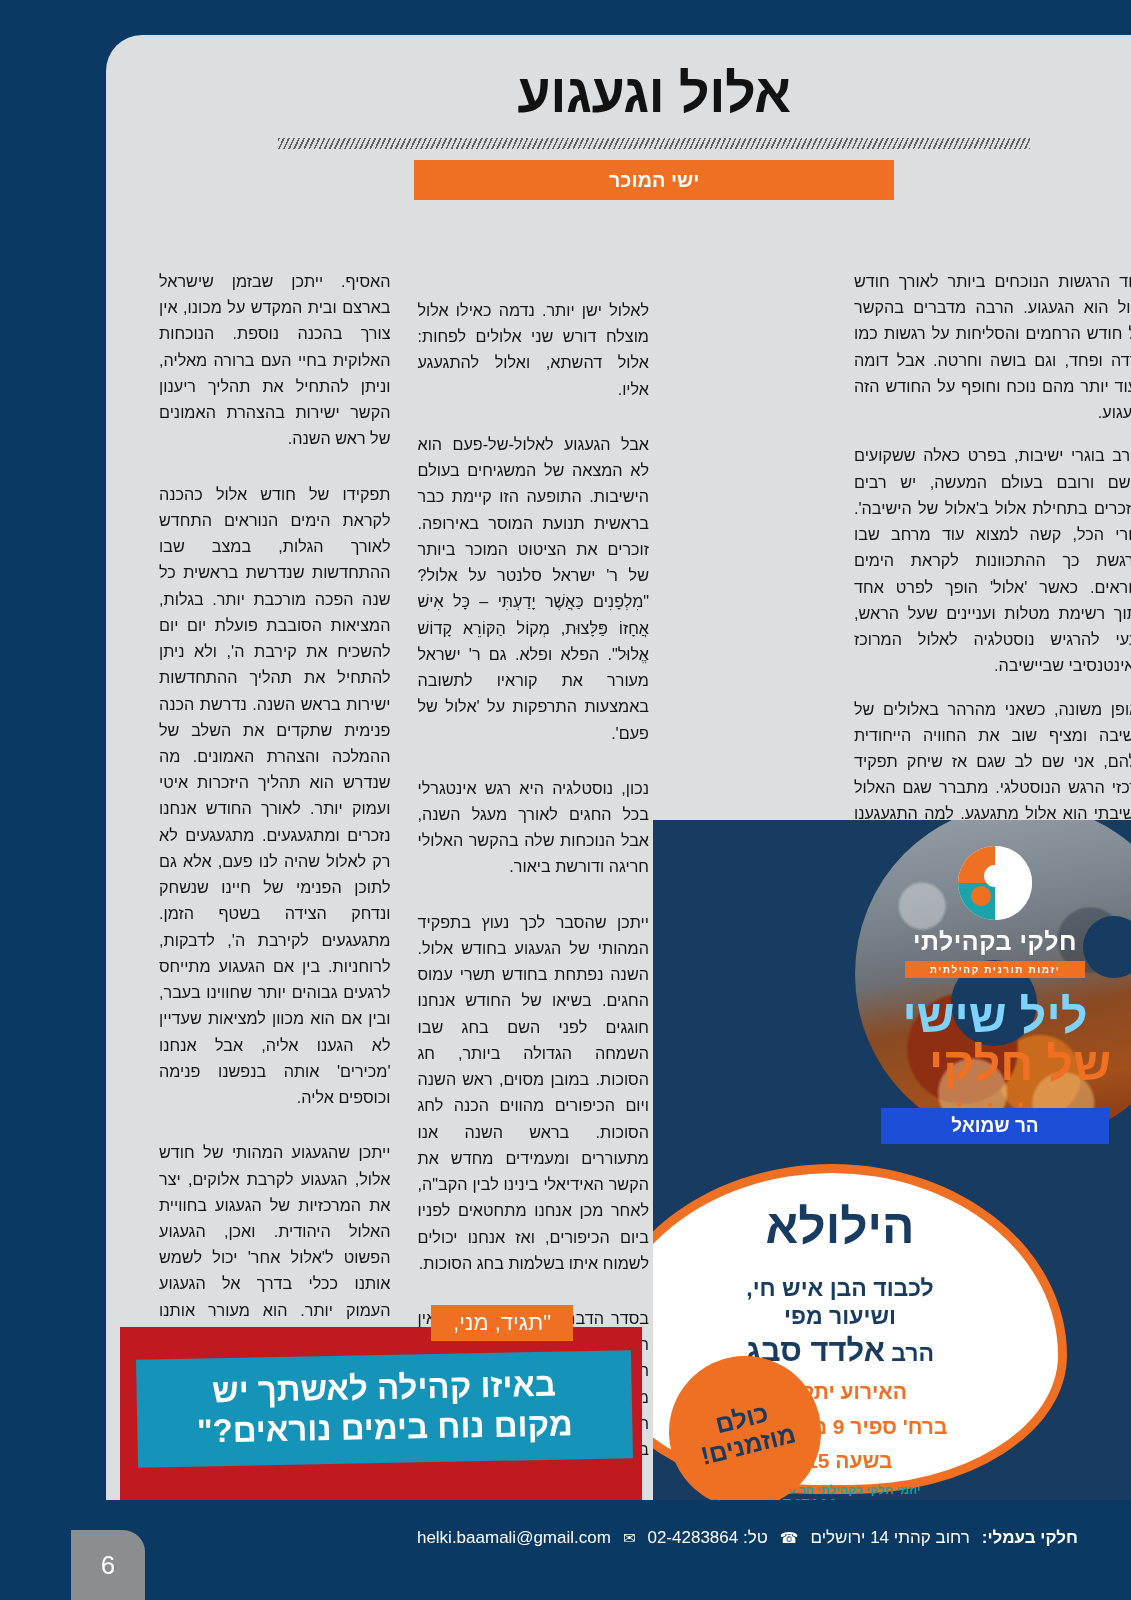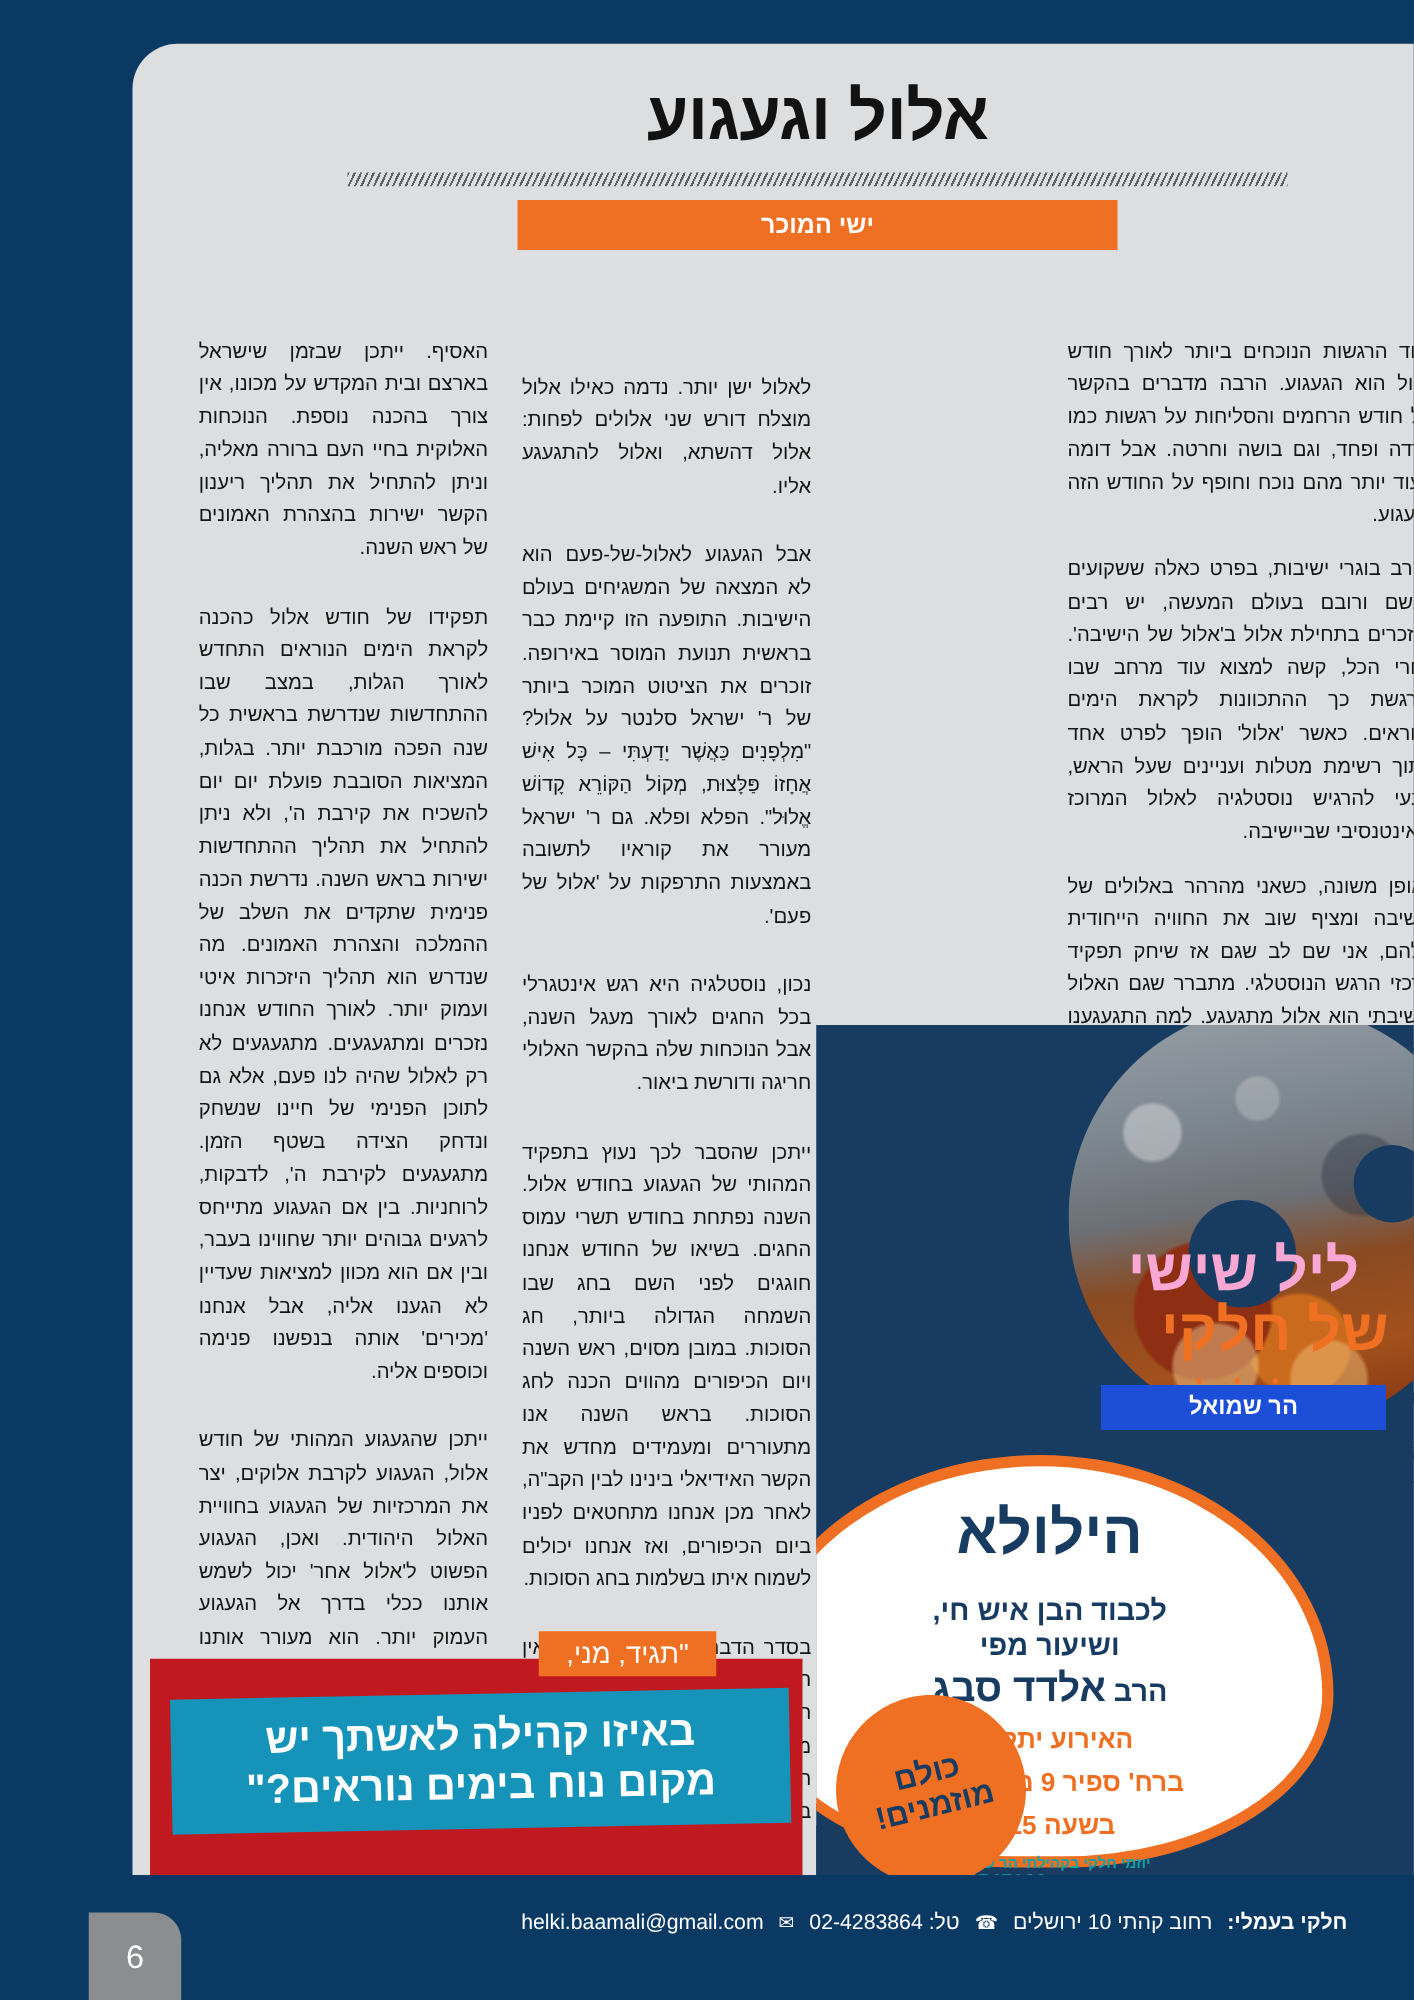--- a/index.html
+++ b/index.html
@@ -155,21 +155,21 @@
     background: #ef7023;
     color: #ffffff;
     font-size: 10px;
     font-weight: 700;
     letter-spacing: 1.6px;
     padding: 3px 0;
     width: 180px;
   }
 
   .ad-head { position: absolute; right: 38px; top: 172px; width: 232px; text-align: center; }
-  .ad-head .l1 { font-size: 47px; font-weight: 800; color: #f9a8d4; line-height: 1.0; }
+  .ad-head .l1 { font-size: 47px; font-weight: 800; color: #7dd3fc; line-height: 1.0; }
   .ad-head .l2 { font-size: 47px; font-weight: 800; color: #ef7023; line-height: 1.06; text-align: right; }
   .dots-row { margin-top: 6px; font-size: 17px; color: #ef7023; letter-spacing: 10px; }
 
   .venue-bar {
     position: absolute; right: 40px; top: 288px;
     width: 228px; height: 36px;
     background: #1d4ed8;
     color: #ffffff;
     font-size: 19px; font-weight: 700;
     line-height: 36px; text-align: center;
@@ -333,20 +333,32 @@
         <p>ייתכן שהגעגוע המהותי של חודש אלול, הגעגוע לקרבת אלוקים, יצר את המרכזיות של הגעגוע בחוויית האלול היהודית. ואכן, הגעגוע הפשוט ל'אלול אחר' יכול לשמש אותנו ככלי בדרך אל הגעגוע העמוק יותר. הוא מעורר אותנו להיזכר בעולם הרוחני שלנו, ולכסוף לרגעים של "וַאֲנִי קִרֲבַת אֱלֹהִים לִי טוֹב". כך נוכל להגיע מודעים ומרוכזים לרגע שבו מוגע התהליך היסודי של ראש השנה.</p>
       </div>
     </div>
 
     <div class="ad-main">
 
       <div class="ad-photo"></div>
       <div class="puzzle-notch notch-a"></div>
       <div class="puzzle-notch notch-b"></div>
 
+      <div class="ad-logo">
+        <div class="logo-mark">
+          <span class="q1"></span>
+            <span class="q2"></span>
+          <span class="q3"></span>
+            <span class="q4"></span>
+          <span class="knob"></span>
+            <span class="knob2"></span>
+        </div>
+        <div class="logo-word">חלקי בקהילתי</div>
+        <div class="logo-sub">יזמות תורנית קהילתית</div>
+      </div>
 
       <div class="ad-head">
         <div class="l1">ליל שישי</div>
         <div class="l2">של חלקי</div>
         <div class="dots-row">• • •</div>
       </div>
 
       <div class="venue-bar">הר שמואל</div>
 
       <div class="white-blob">
@@ -381,21 +393,21 @@
       </div>
       <div class="red-rule"></div>
       <div class="fineprint">מוגש כחומר למחשבה על ידי רשת היזמים של 'חלקי בקהילתי', הפועלים למען הקמת קהילות תורניות עבור בוגרי הישיבות.</div>
     </div>
 
   </div>
 
   <div class="footer">
     <div class="footer-inner">
       <span class="brand">חלקי בעמלי:</span>
-      <span>רחוב קהתי 10 ירושלים</span>
+      <span>רחוב קהתי 14 ירושלים</span>
       <span class="ico">☎</span>
       <span>טל: 02-4283864</span>
       <span class="ico">✉</span>
       <span>helki.baamali@gmail.com</span>
     </div>
     <div class="page-num">6</div>
   </div>
 
 </div>
 

